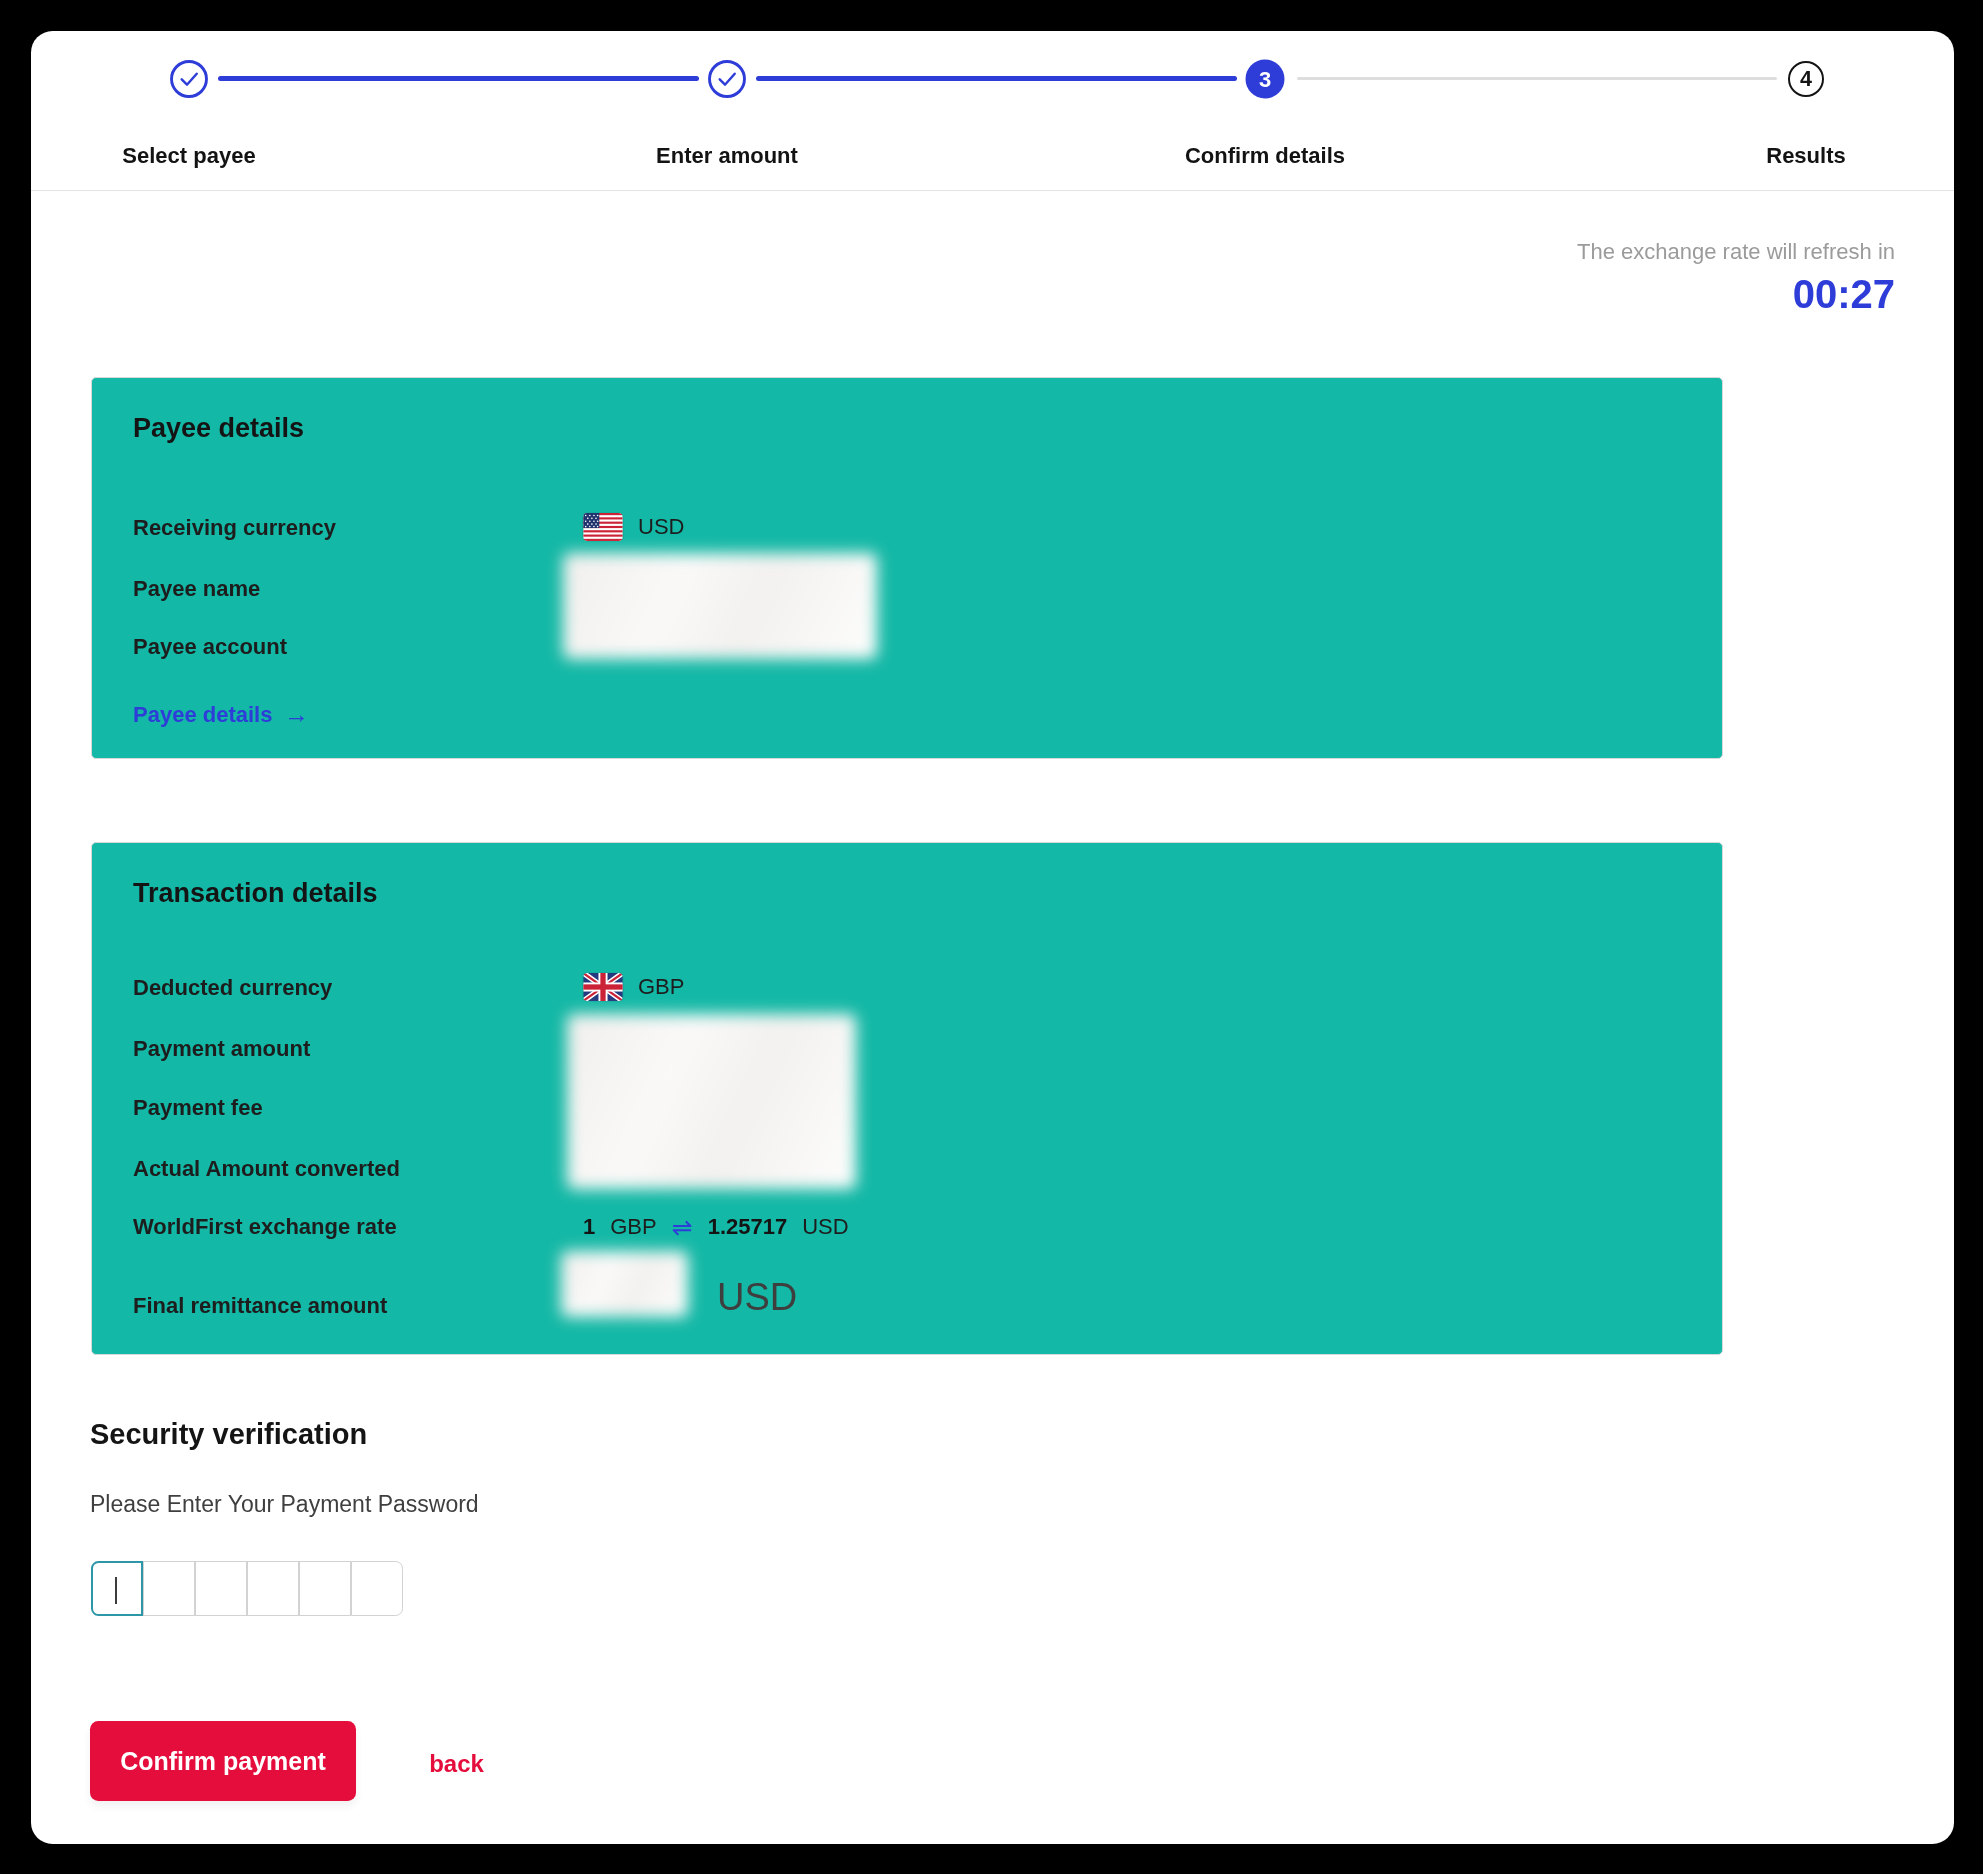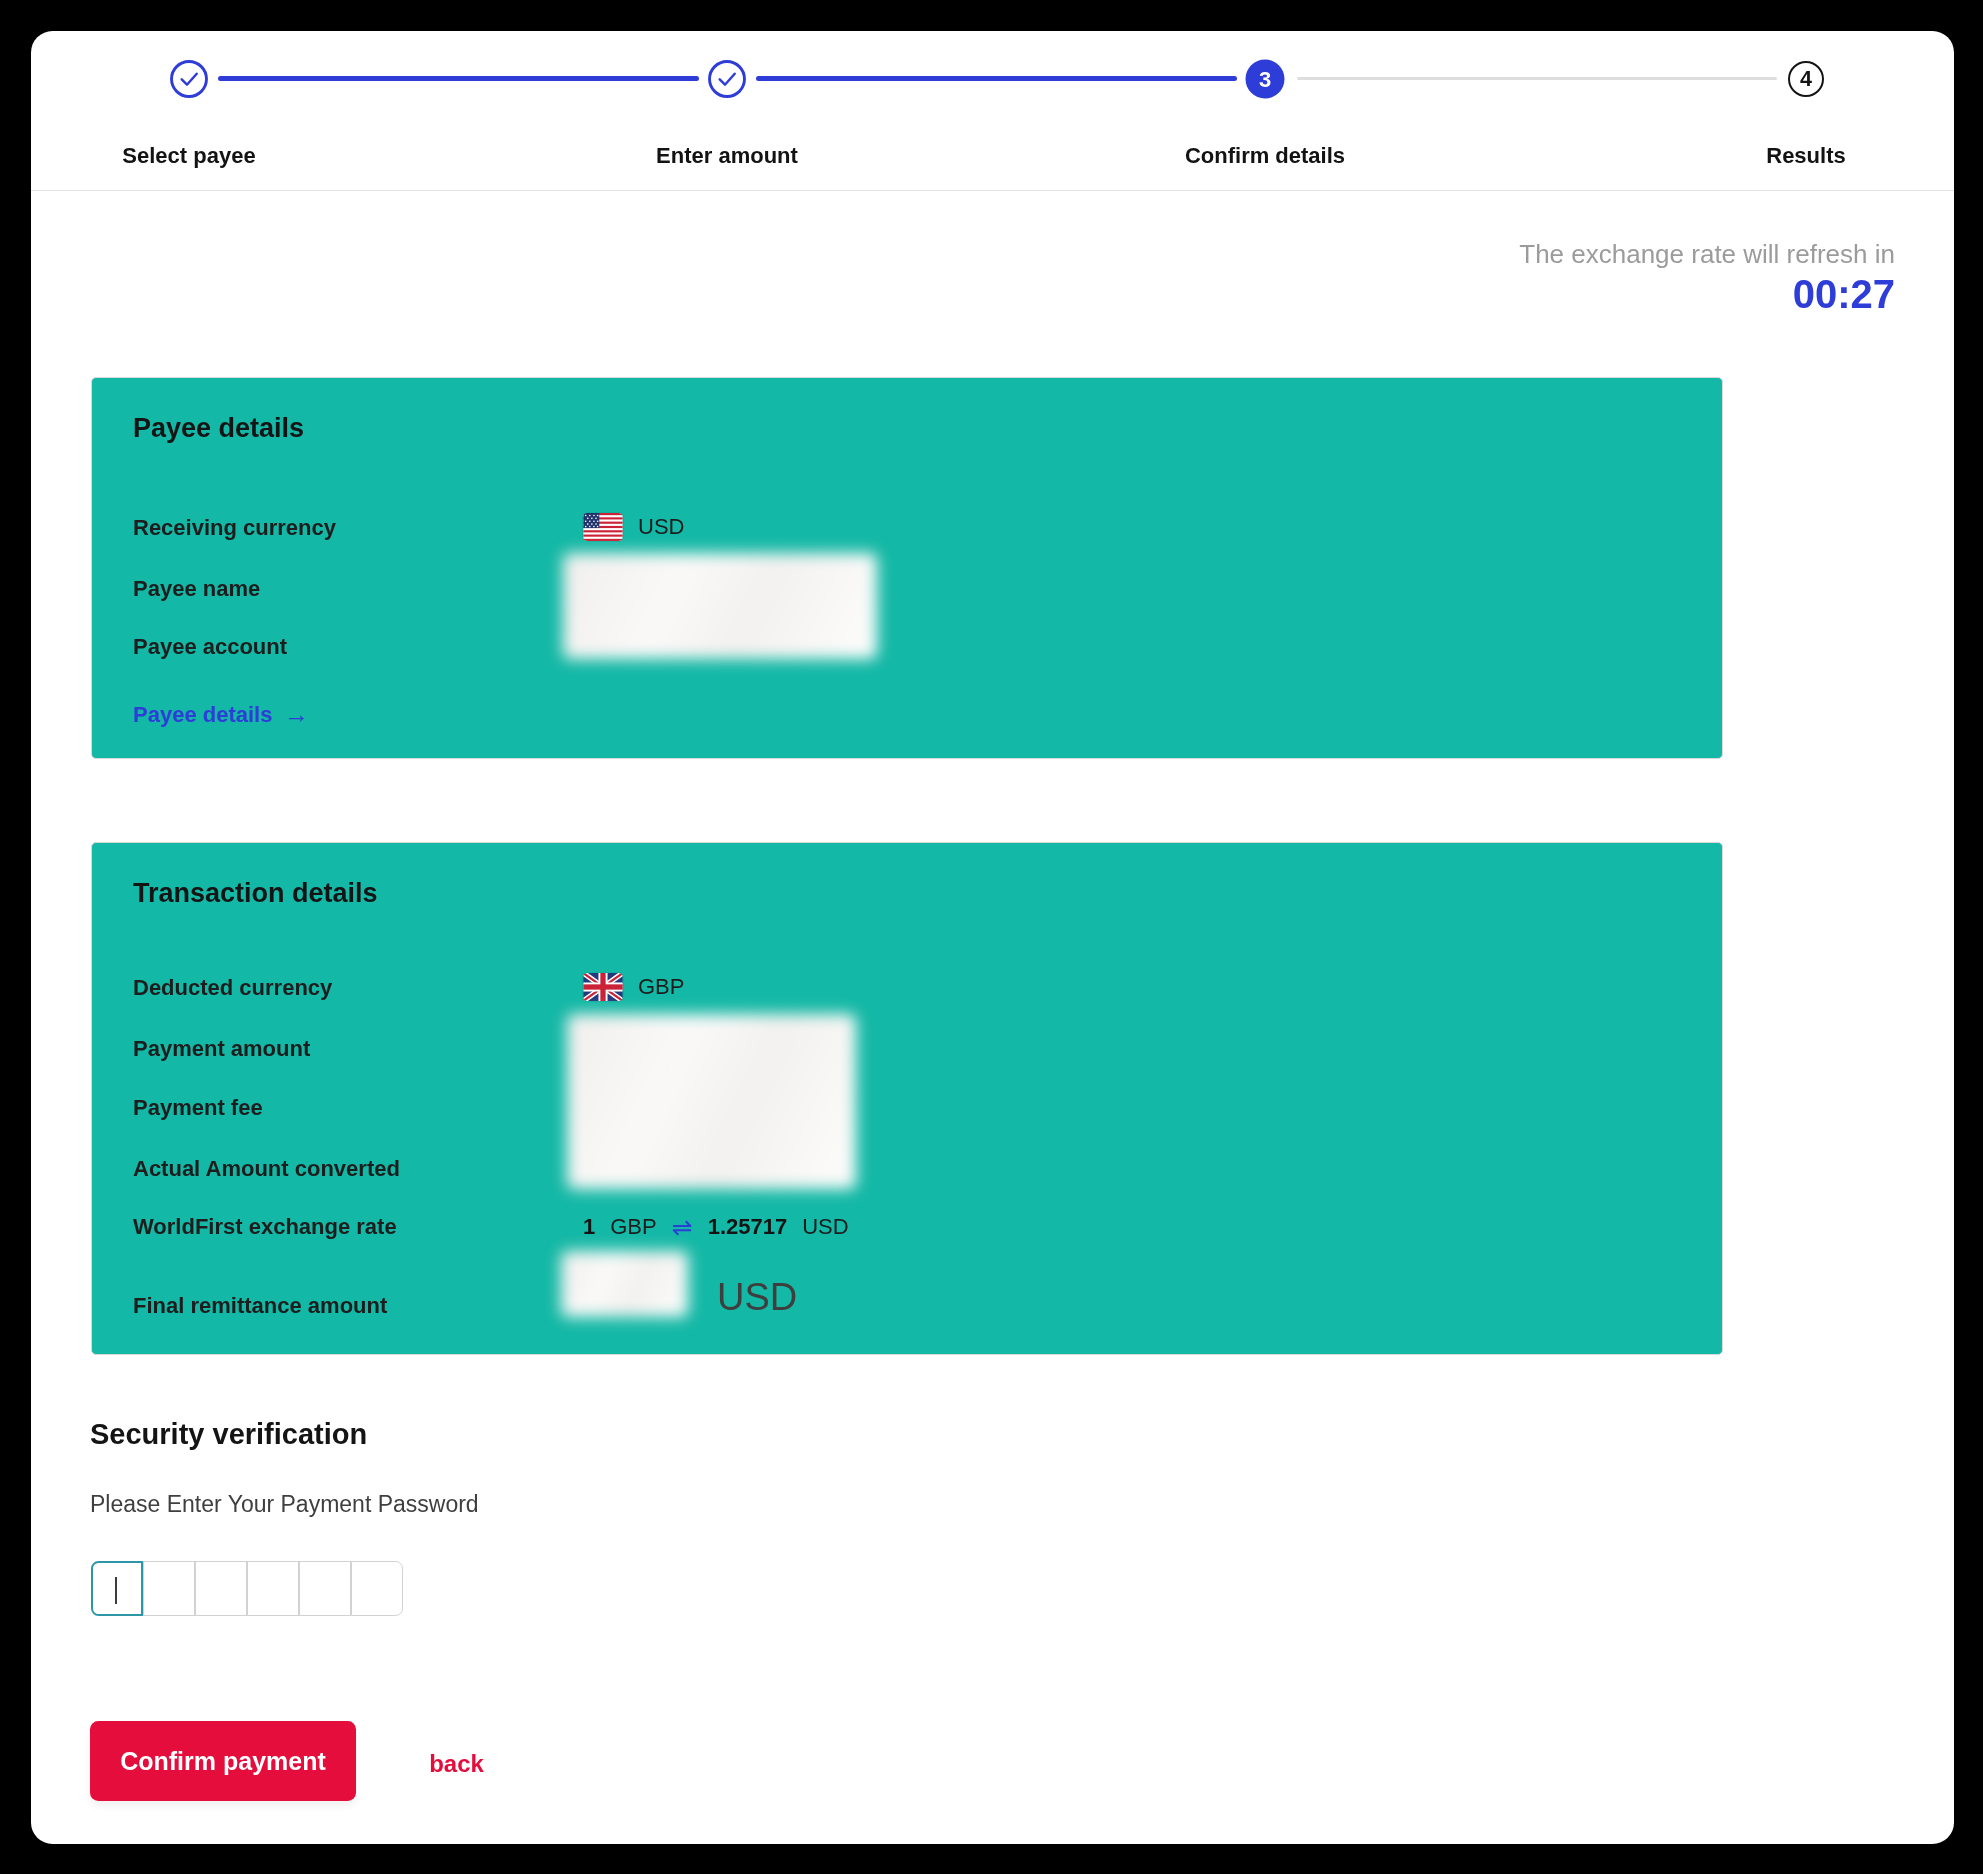--- a/index.html
+++ b/index.html
@@ -22,21 +22,21 @@
   .step-circle.done{width:39px;height:39px;}
   .step-circle.current{width:39px;height:39px;background:var(--blue);color:#fff;font-size:22px;font-weight:700;}
   .step-circle.upcoming{width:36px;height:36px;border:2.5px solid #141414;color:#141414;font-size:21.5px;font-weight:700;}
   .step-label{position:absolute;transform:translateX(-50%);top:112px;width:281px;text-align:center;font-size:22px;font-weight:700;color:#131313;}
   .connector{position:absolute;border-radius:2.5px;}
   .connector.active{height:5px;background:var(--blue);top:45px;}
   .connector.inactive{height:3.3px;background:#dedede;top:46px;}
 
   
   .page-title{position:absolute;left:60px;top:207px;font-size:33px;font-weight:700;color:#141414;letter-spacing:-0.4px;}
-  .rate-note{position:absolute;right:59px;top:208px;font-size:26px;color:var(--gray-text);text-align:right;}
+  .rate-note{position:absolute;right:59px;top:208px;font-size:22px;color:var(--gray-text);text-align:right;}
   .countdown{position:absolute;right:59px;top:241px;font-size:40px;font-weight:700;color:var(--blue);letter-spacing:0px;margin-left:29px;}
 
   
   .card{position:absolute;left:60px;width:1632px;background:#14b8a6;border:1.7px solid var(--card-border);border-radius:5px;}
   .card-payee{top:346px;height:382px;}
   .card-transaction{top:811px;height:513px;}
   .card-title{position:absolute;left:41px;top:35px;font-size:27px;font-weight:700;color:#141414;}
   .row{position:absolute;left:41px;right:33px;height:41px;display:flex;align-items:flex-end;}
   .row .lbl{width:450px;flex:0 0 450px;font-size:22px;font-weight:600;color:var(--label);}
   .row .val{display:flex;align-items:center;gap:15px;font-size:22px;color:#1d1d1d;}

